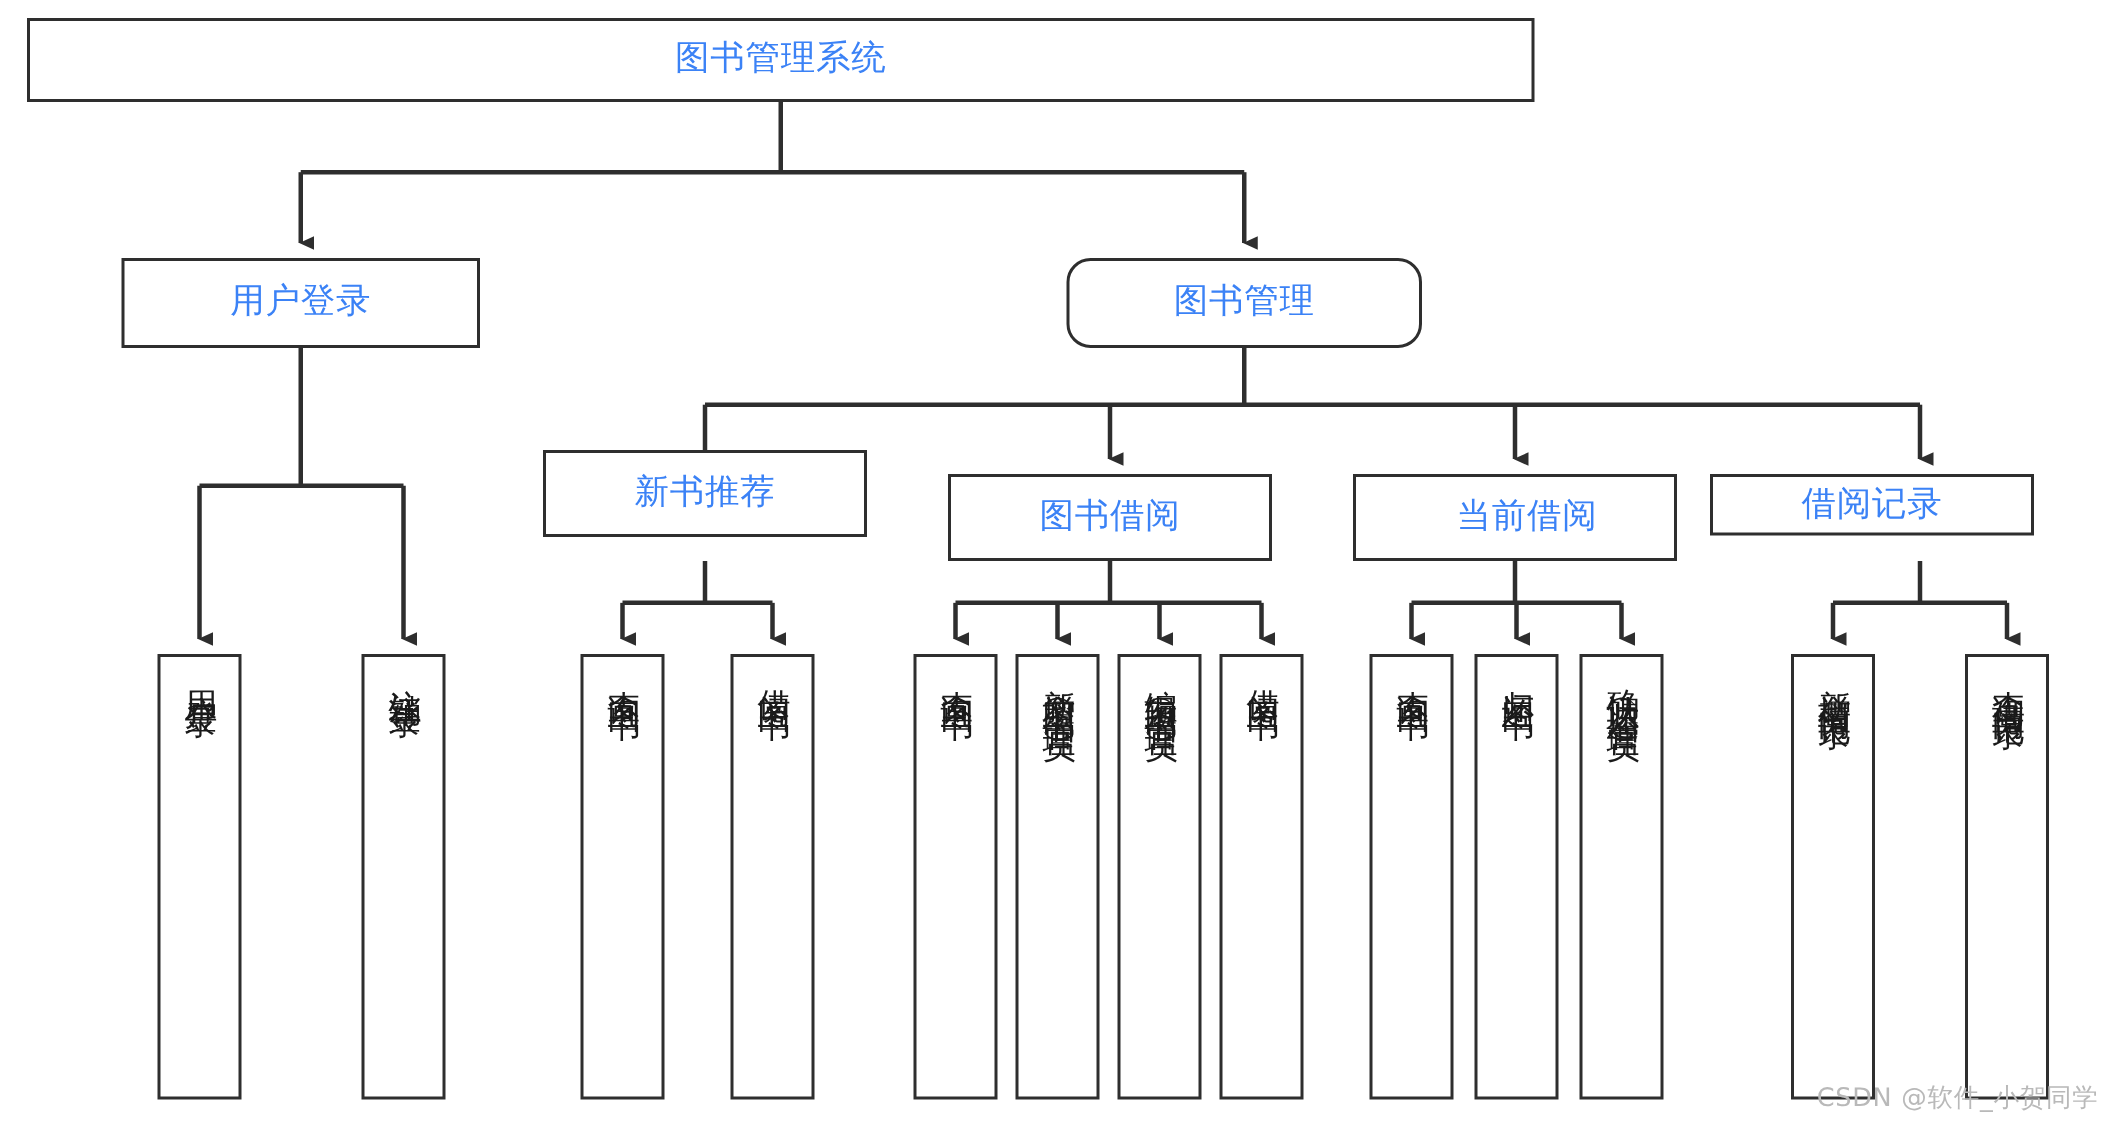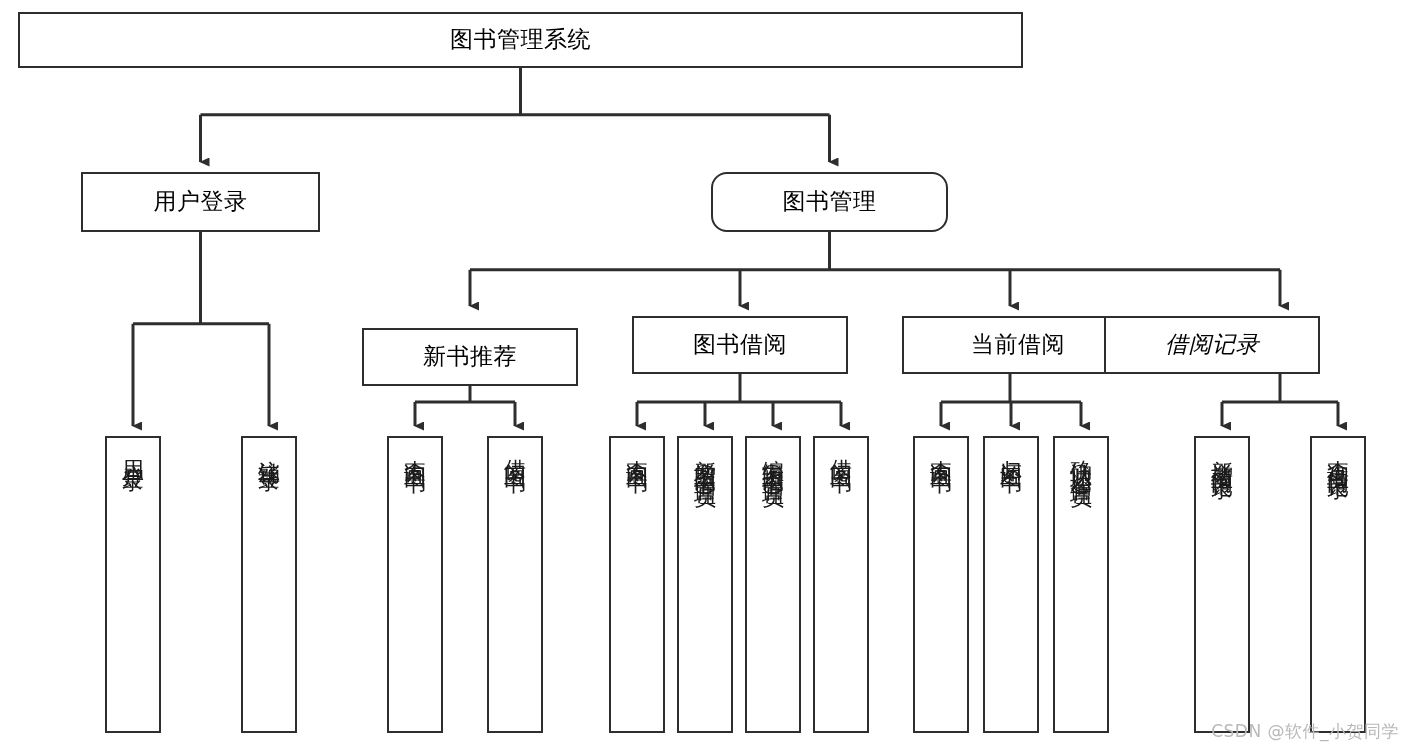--- a/index.html
+++ b/index.html
@@ -32,21 +32,21 @@
     box-sizing: border-box;
     background: #ffffff;
     border: 2.5px solid #2e2e2e;
     display: flex;
     align-items: center;
     justify-content: center;
     overflow: hidden;
   }
   .node-label-h {
     font-size: 23px;
-    color: #000000;
+    color: #3b82f6;
     line-height: 1.2;
     letter-spacing: 0.5px;
     white-space: nowrap;
   }
   .node-box.leaf {
     align-items: flex-start;
     justify-content: center;
     padding-top: 4px;
   }
   .node-label-v {
@@ -120,30 +120,30 @@
     <span class="node-label-h">图书管理系统</span>
   </div>
 
   <div class="node-box" style="left: 81px; top: 172px; width: 239px; height: 60px;">
     <span class="node-label-h">用户登录</span>
   </div>
   <div class="node-box" style="left: 711px; top: 172px; width: 237px; height: 60px; border-radius: 16px;">
     <span class="node-label-h">图书管理</span>
   </div>
 
-  <div class="node-box" style="left: 362px; top: 328px; width: 216px; height: 58px;">
+  <div class="node-box" style="left: 362px; top: 300px; width: 216px; height: 58px;">
     <span class="node-label-h">新书推荐</span>
   </div>
   <div class="node-box" style="left: 632px; top: 316px; width: 216px; height: 58px; justify-content: center;">
     <span class="node-label-h">图书借阅</span>
   </div>
   <div class="node-box" style="left: 902px; top: 316px; width: 216px; height: 58px; padding-left: 16px;">
     <span class="node-label-h">当前借阅</span>
   </div>
-  <div class="node-box" style="left: 1104px; top: 316px; width: 216px; height: 58px; font-style: italic;">
+  <div class="node-box" style="left: 1140px; top: 316px; width: 216px; height: 41px;">
     <span class="node-label-h">借阅记录</span>
   </div>
 
   <div class="node-box leaf" style="left: 105px; top: 436px; width: 56px; height: 297px;">
     <span class="node-label-v">用户登录</span>
   </div>
   <div class="node-box leaf" style="left: 241px; top: 436px; width: 56px; height: 297px;">
     <span class="node-label-v">注销登录</span>
   </div>
   <div class="node-box leaf" style="left: 387px; top: 436px; width: 56px; height: 297px;">

